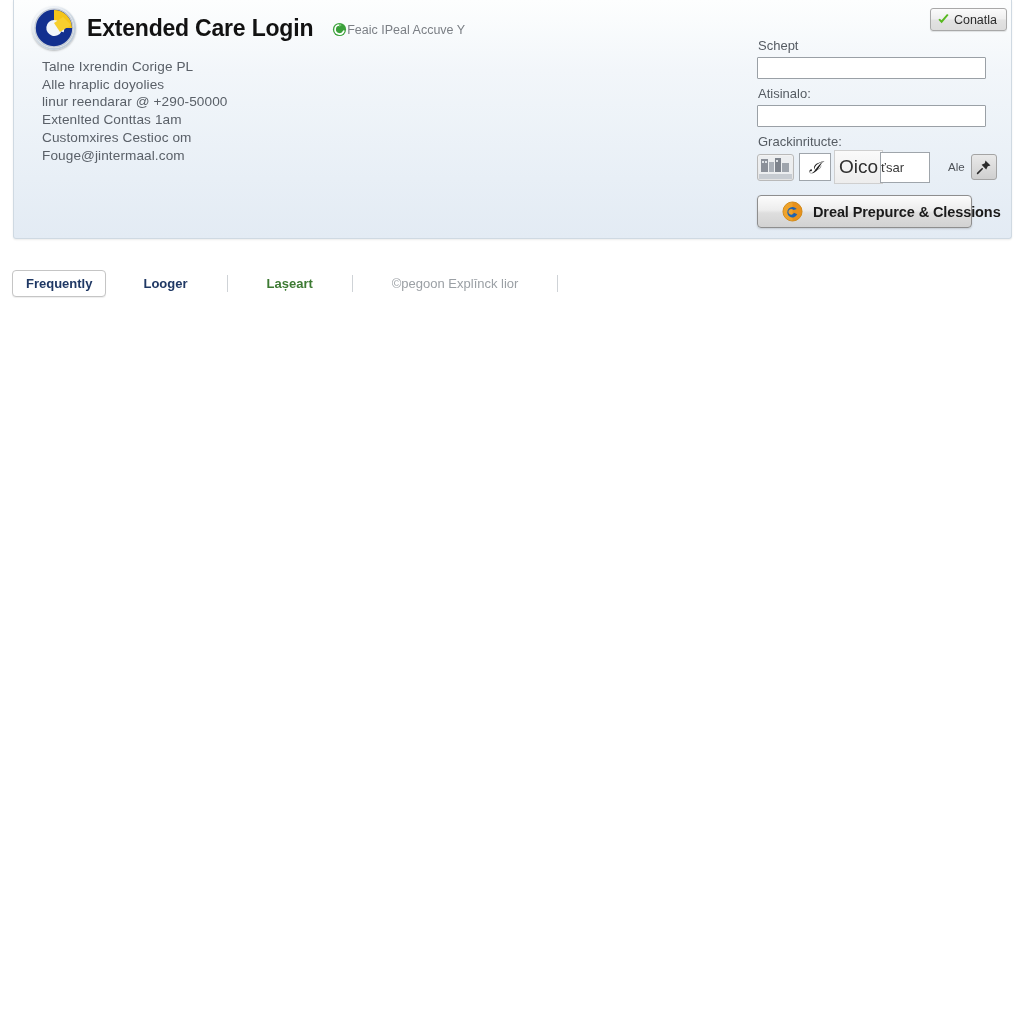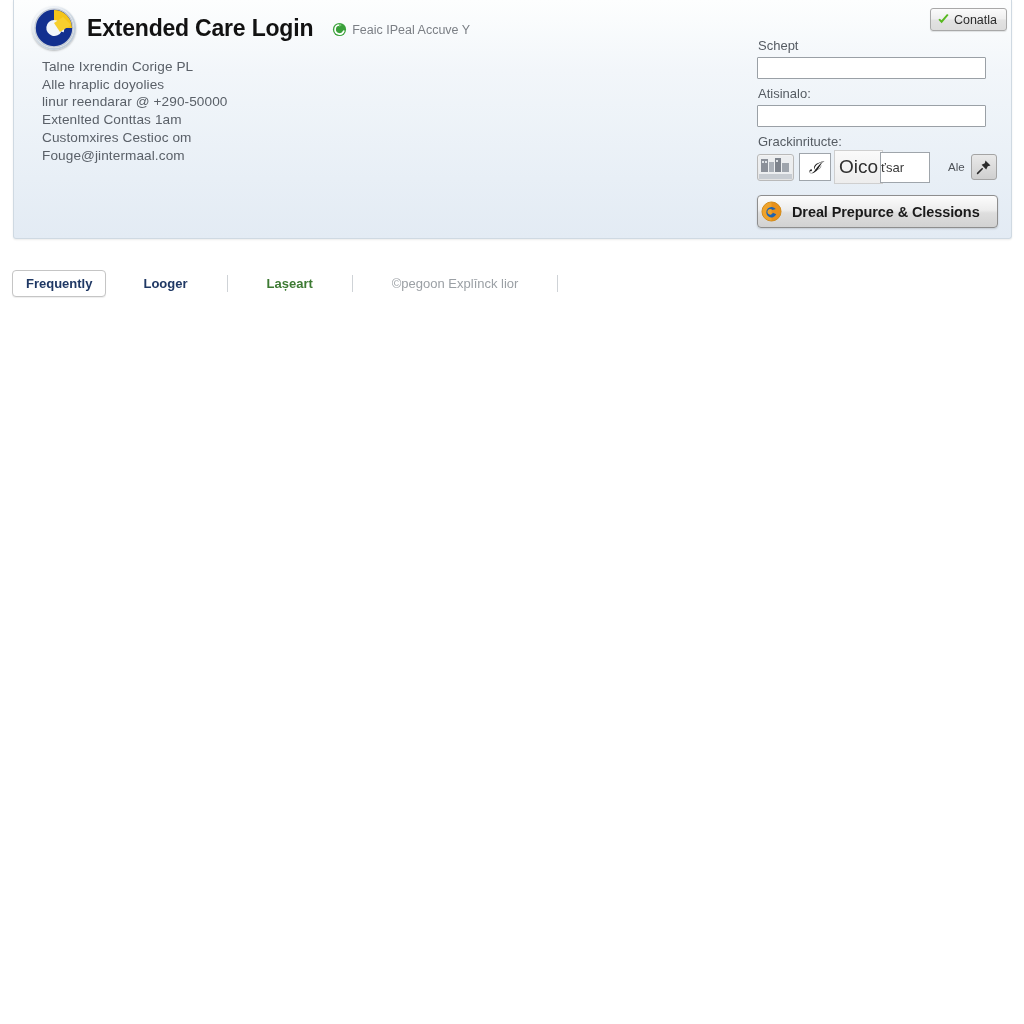--- a/index.html
+++ b/index.html
@@ -52,21 +52,20 @@
     font-size: 23px;
     font-weight: bold;
     color: #121212;
     letter-spacing: -0.2px;
     white-space: nowrap;
   }
 
   .status-chip {
     display: flex;
     align-items: center;
-    gap: 5px;
     margin-left: 8px;
     margin-top: 3px;
   }
   .status-icon { width: 15px; height: 15px; flex: 0 0 auto; }
   .status-text {
     font-size: 12.5px;
     color: #7b7f85;
     white-space: nowrap;
   }
 
@@ -203,24 +202,24 @@
     display: flex;
     align-items: center;
     justify-content: center;
     cursor: pointer;
   }
 
   .primary-btn {
     display: flex;
     align-items: center;
     gap: 10px;
-    width: 241px;
+    width: 215px;
     height: 33px;
     margin-top: 14px;
-    padding-left: 3px;
+    padding-left: 24px;
     background: linear-gradient(180deg, #fcfcfc 0%, #ededed 45%, #dedede 55%, #d2d2d2 100%);
     border: 1px solid #8e8e8e;
     border-radius: 4px;
     cursor: pointer;
     box-shadow: 0 1px 2px rgba(0,0,0,0.15);
   }
   .primary-btn-icon { width: 21px; height: 21px; flex: 0 0 auto; }
   .primary-btn-label {
     font-size: 14.5px;
     font-weight: bold;

